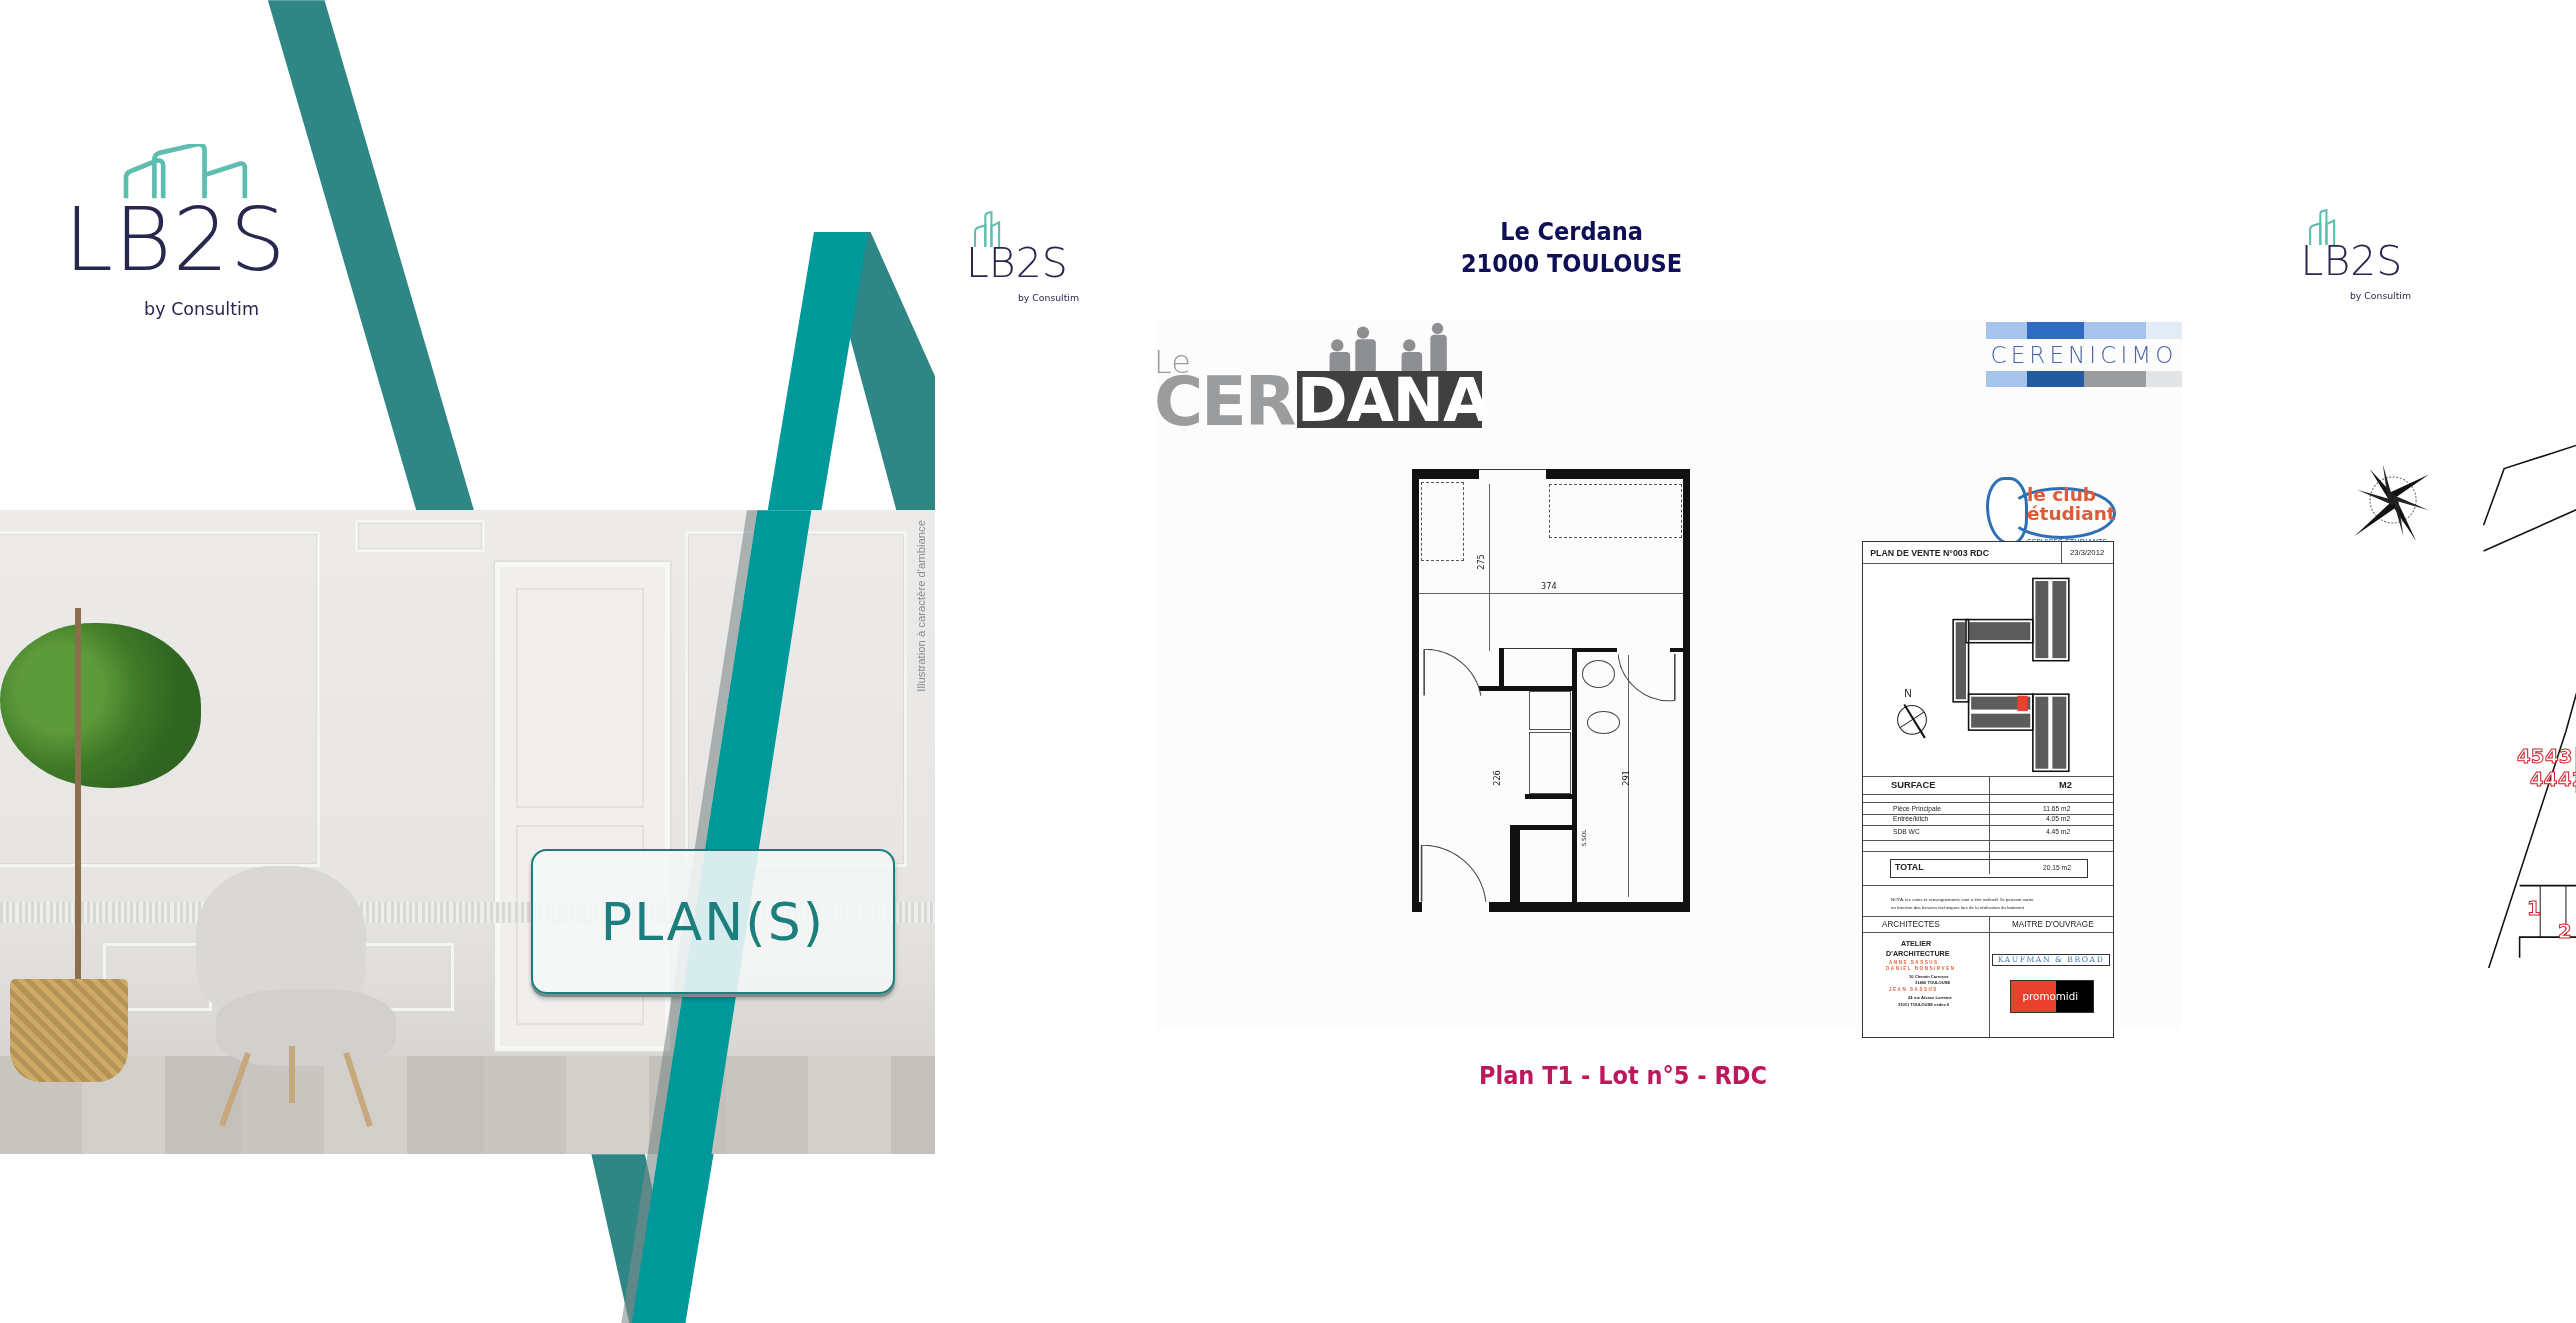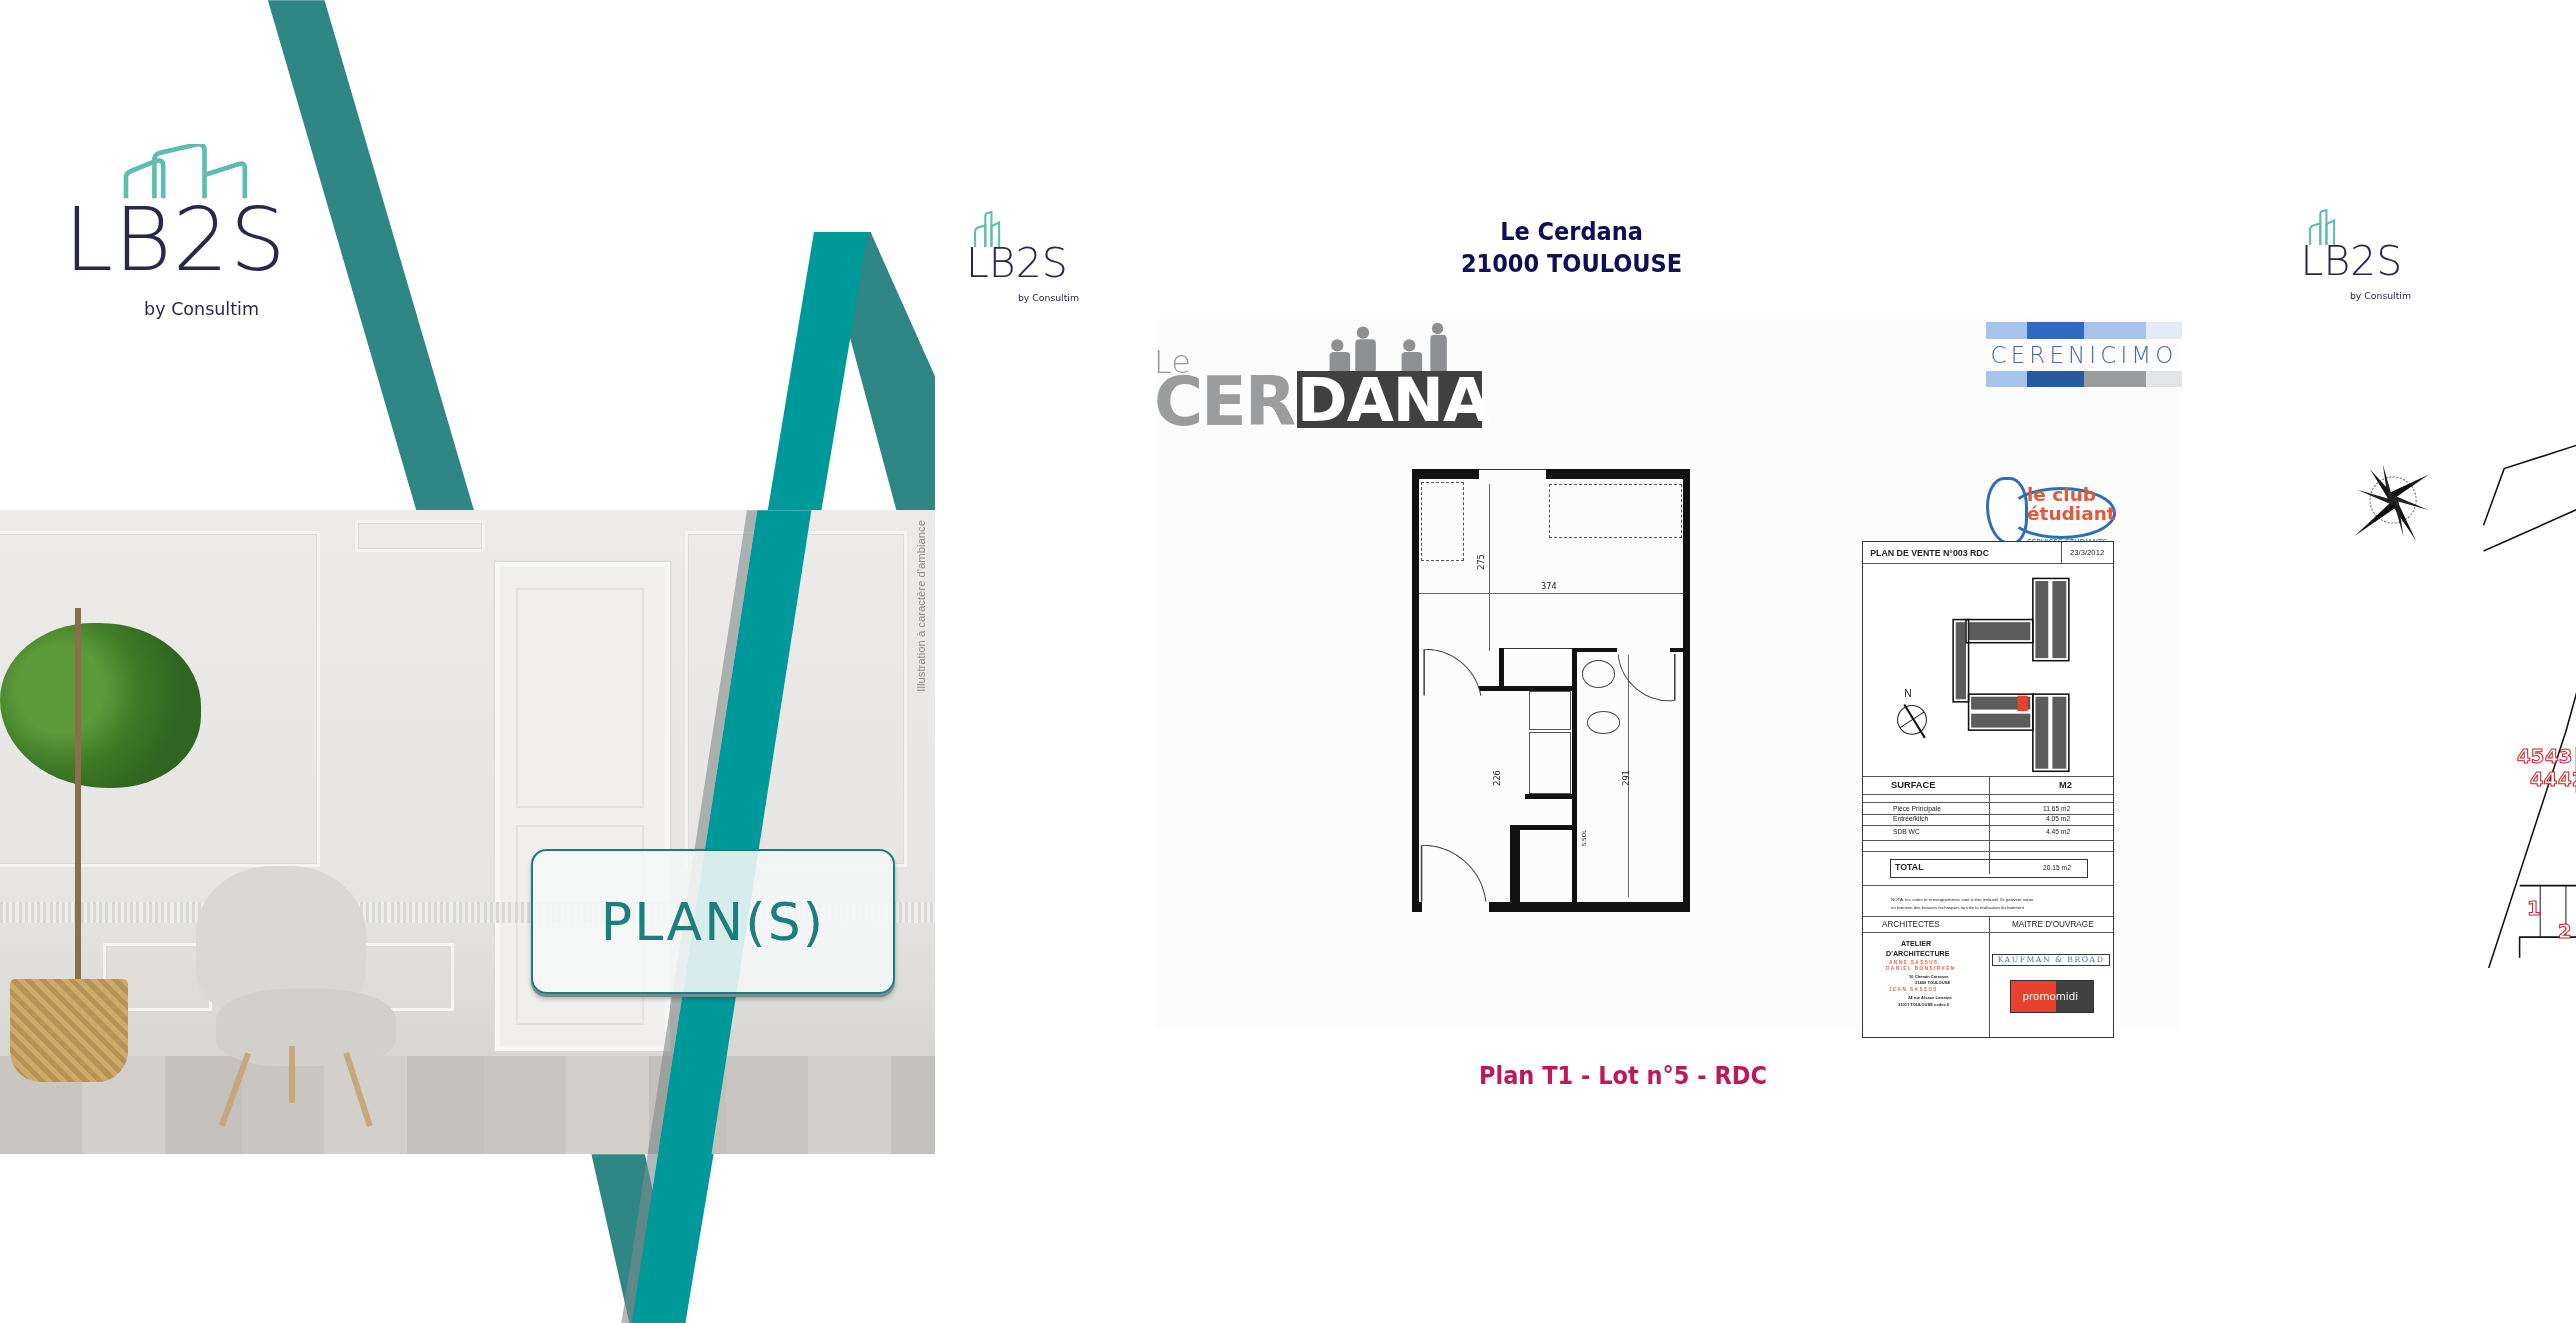--- a/index.html
+++ b/index.html
@@ -324,21 +324,21 @@
     <span class="cell" style="left:52px;top:438px;font-size:4.1px;font-weight:bold;">31400 TOULOUSE</span>
     <span class="cell" style="left:26px;top:445px;font-size:4.6px;color:#e0643f;letter-spacing:1.5px;font-weight:bold;">JEAN SASSUS</span>
     <span class="cell" style="left:45px;top:453px;font-size:4.1px;font-weight:bold;">24 rue Alsace Lorraine</span>
     <span class="cell" style="left:35px;top:460px;font-size:4.1px;font-weight:bold;">31011 TOULOUSE cedex 6</span>
 
     <div class="abs" style="left:129px;top:412px;width:116px;height:10.3px;border:1px solid #333;font-family:'DejaVu Serif',serif;font-size:7.7px;color:#3b7bb5;letter-spacing:1.5px;line-height:10.3px;text-align:center;overflow:hidden;">
       <span>KAUFMAN &amp; BROAD</span>
     </div>
     <div class="abs" style="left:147px;top:438px;width:82px;height:31px;border:1px solid #333;display:flex;">
       <div style="flex:1.2;background:#e8412e;color:#fff;font-family:'DejaVu Sans',sans-serif;font-size:10.3px;line-height:31px;text-align:right;">promo</div>
-      <div style="flex:1;background:#404040;color:#fff;font-family:'DejaVu Sans',sans-serif;font-size:10.3px;line-height:31px;text-align:left;">midi</div>
+      <div style="flex:1;background:#000000;color:#fff;font-family:'DejaVu Sans',sans-serif;font-size:10.3px;line-height:31px;text-align:left;">midi</div>
     </div>
   </div>
 
   <div class="caption" style="left:526px;top:1061px;font-size:25px;">Plan T1  - Lot n°5 - RDC</div>
 </div>
 
 <div id="parking" class="panel">
 
   <div class="small-logo abs" style="left:31px;top:209px;width:118px;">
     <svg width="46" height="36" viewBox="0 0 90 70" style="position:absolute;left:7.7px;top:0">

